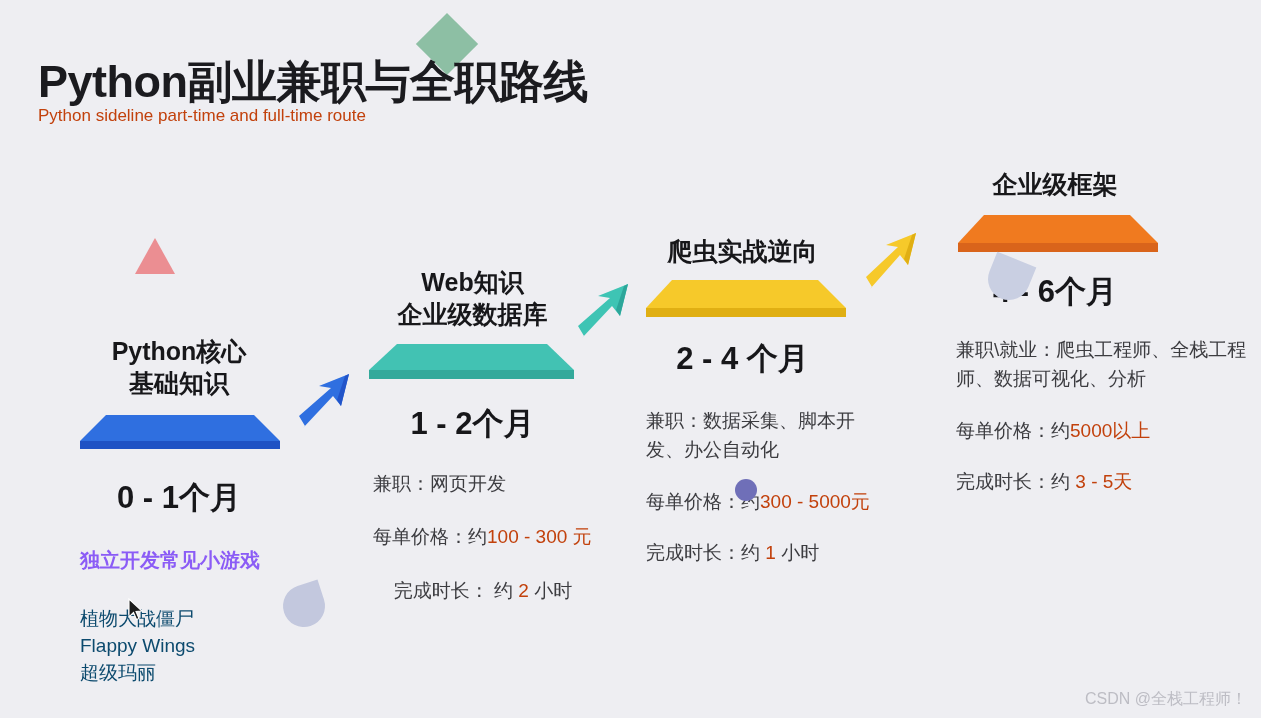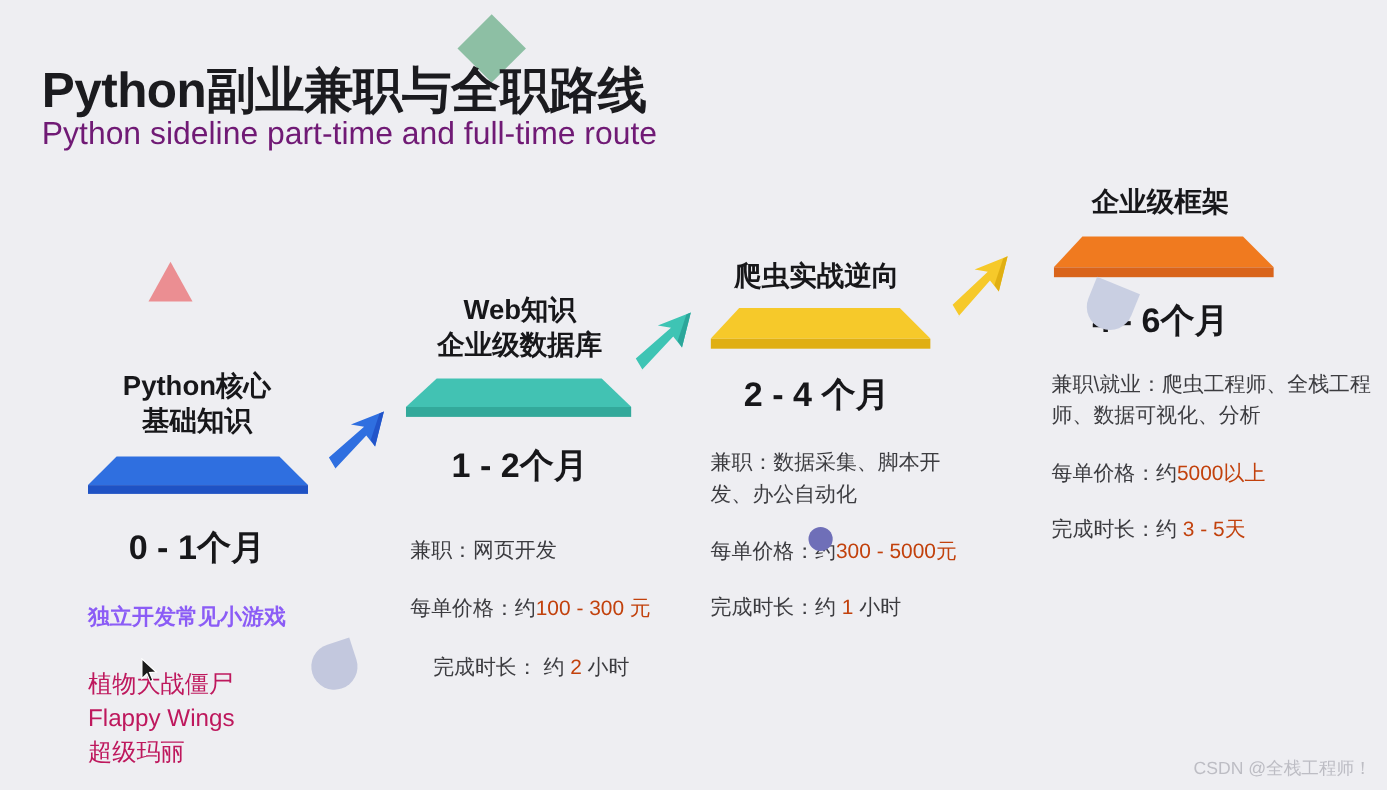--- a/index.html
+++ b/index.html
@@ -31,22 +31,22 @@
     font-weight: bold;
     color: #1b1b1f;
     letter-spacing: -0.5px;
     white-space: nowrap;
     z-index: 5;
   }
   .title-sub {
     position: absolute;
     left: 38px;
     top: 106px;
-    font-size: 29px;
-    color: #701a75;
+    font-size: 17px;
+    color: #c2410c;
     white-space: nowrap;
     font-weight: 300;
     z-index: 5;
   }
   .diamond-deco {
     position: absolute;
     left: 425px;
     top: 22px;
     width: 44px;
     height: 44px;
@@ -132,22 +132,22 @@
     line-height: 1.55;
   }
   .body-text .hl { color: #c2410c; }
   .red-line {
     font-size: 20px;
     font-weight: bold;
     color: #8b5cf6;
     white-space: nowrap;
   }
   .games {
-    font-size: 22px;
-    color: #be185d;
+    font-size: 19px;
+    color: #0c4a6e;
     line-height: 1.42;
   }
 
   
   .arrow { position: absolute; z-index: 4; }
 
   
   .watermark {
     position: absolute;
     right: 14px;
@@ -212,21 +212,21 @@
       <div>企业级数据库</div>
     </div>
     <div class="slab" style="width:205px;height:44px;margin:10px 0 0 14px;">
       <svg width="205" height="44" viewBox="0 0 205 44">
         <polygon points="28,4 178,4 205,30 0,30" fill="#42c2b3"></polygon>
         <rect x="0" y="30" width="205" height="9" fill="#33a99b"></rect>
       </svg>
     </div>
     <div class="duration" style="width:235px;margin-top:19px;">1 - 2个月</div>
 
-    <div class="body-text" style="margin:41px 0 0 18px; width:220px;">
+    <div class="body-text" style="margin:24px 0 0 18px; width:220px;">
       <div>
         <span>兼职：</span><span>网页开发</span>
       </div>
       <div style="margin-top:24px;">
         <span>每单价格：</span><span>约</span><span class="hl">100 - 300 元</span>
       </div>
       <div style="margin-top:24px;text-align:center;">
         <span>完成时长：</span><span> 约 </span><span class="hl">2</span><span> 小时</span>
       </div>
     </div>

